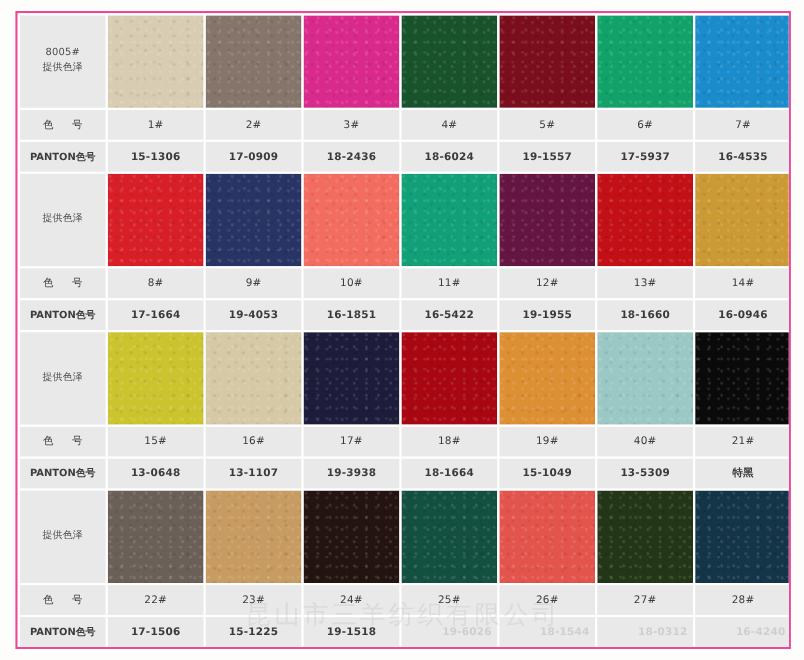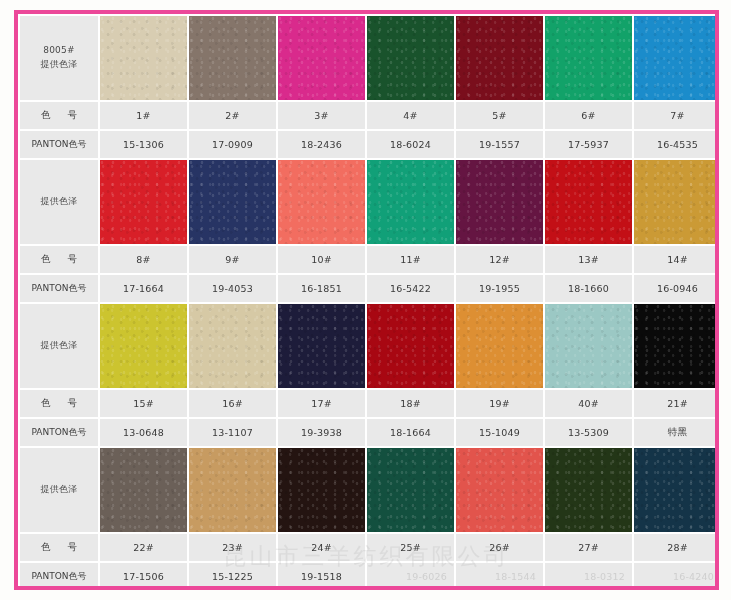--- a/index.html
+++ b/index.html
@@ -19,21 +19,21 @@
     height: 600px;
     background: #fdfdfb;
     box-sizing: border-box;
     padding: 10px 12px 10px 14px;
   }
   .card {
     position: relative;
     width: 705px;
     height: 580px;
     background: #ffffff;
-    border: 4px solid #ec4899;
+    border: 2px solid #ec4899;
     box-sizing: border-box;
     overflow: hidden;
   }
   table.swatch-table {
     border-collapse: separate;
     border-spacing: 2px;
     width: 703px;
     table-layout: fixed;
     background: #ffffff;
   }
@@ -82,21 +82,21 @@
 
   
   tr.num-row td { height: 27px; margin-top: 28px; }
   tr.num-row td.rowlabel {
     font-size: 9.5px;
     letter-spacing: 7px;
     text-indent: 7px;
     color: #3d3d3d;
   }
   
-  tr.pan-row td { height: 27px; }
+  tr.pan-row td { height: 27px; font-weight: bold; }
   tr.pan-row td.rowlabel {
     font-size: 9px;
     letter-spacing: 0;
     color: #3d3d3d;
   }
   tr.pan-row td.faded { color: #cfcfcf; padding-left: 32px; }
 
   .wm {
     position: absolute;
     left: 0;

